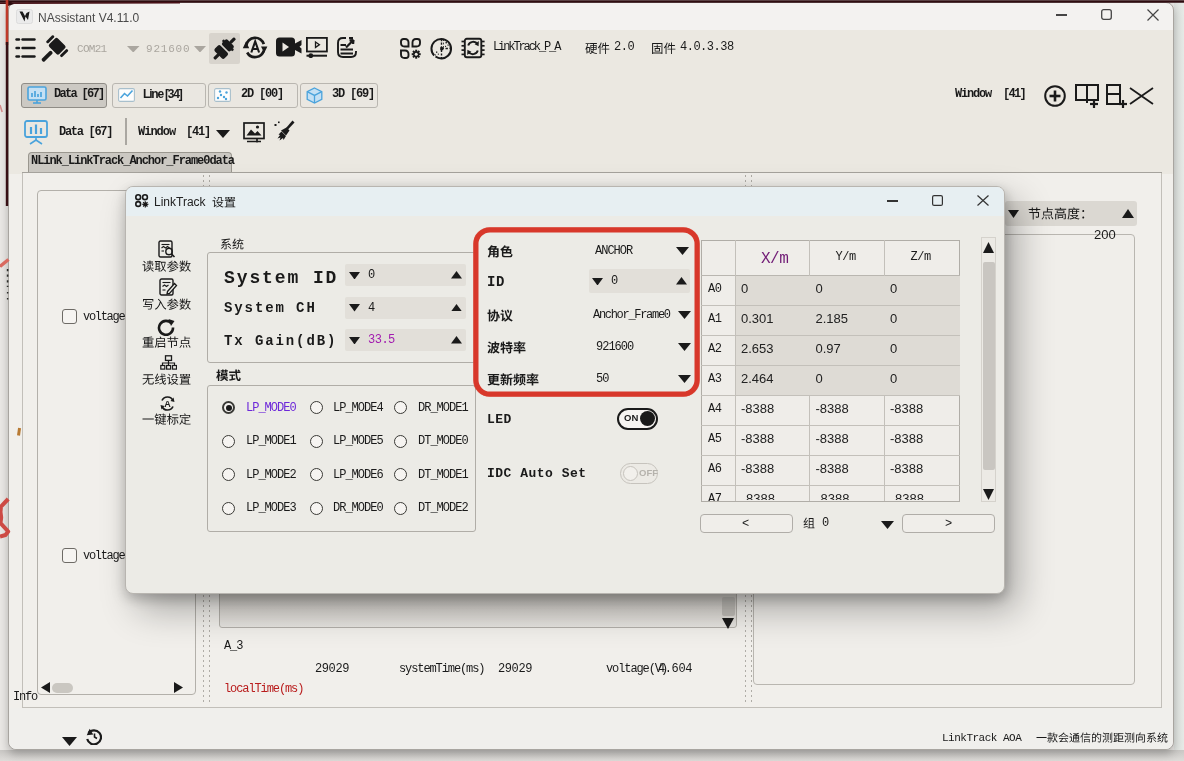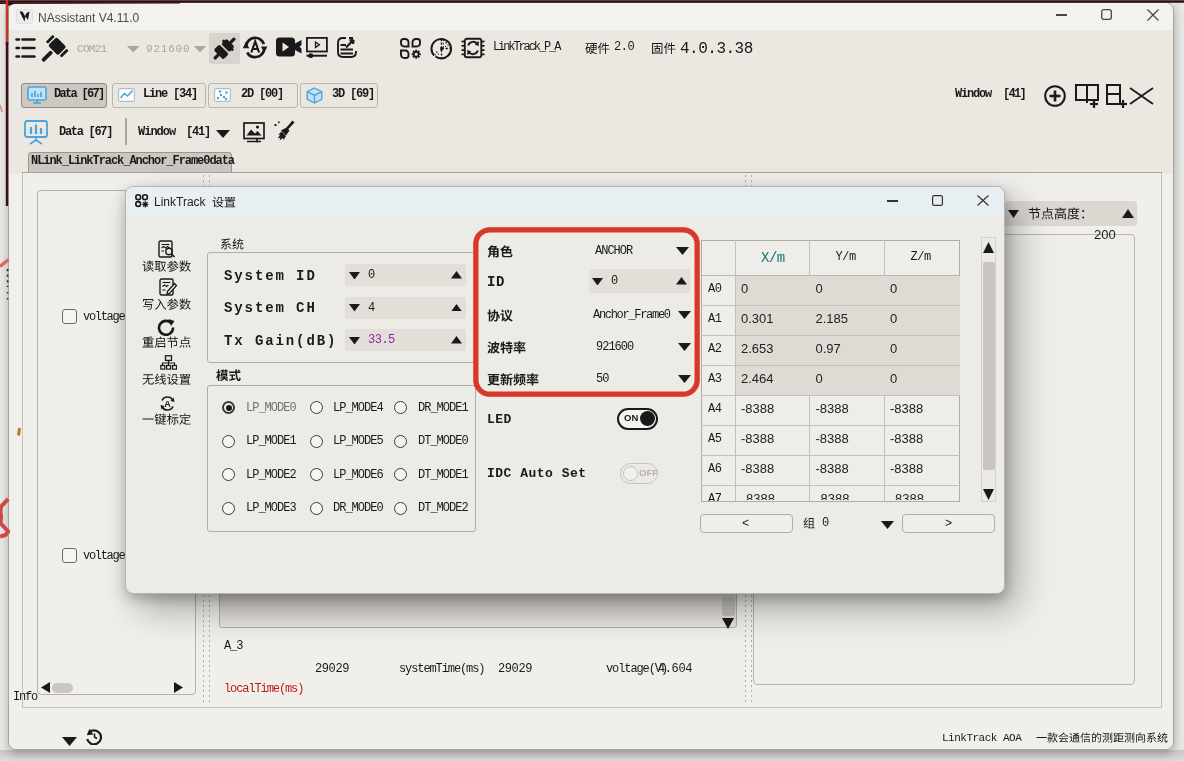--- a/index.html
+++ b/index.html
@@ -138,40 +138,40 @@
 <path d="M6.2 18 L6.4 12.8 L10.4 14.8 Z" fill="#1a1a1a"></path>
   </svg>
 <div style="position:absolute;left:493px;top:41.1px;font-family:'Liberation Mono', monospace;font-size:12px;font-weight:400;color:#1a1a1a;line-height:1;white-space:pre;letter-spacing:-2.1px;">LinkTrack_P_A</div>
 <svg style="position:absolute;left:585px;top:41.5px;" width="26" height="12" viewBox="0 0 26 12">
     <path transform="translate(0,11.0)" d="M5.4 -7.9V-3.2H7.9C7.8 -2.6 7.7 -2 7.3 -1.4C6.8 -1.8 6.5 -2.3 6.2 -2.8L5.4 -2.6C5.7 -1.9 6.2 -1.3 6.7 -0.8C6.2 -0.4 5.5 0 4.5 0.3C4.7 0.5 5 0.8 5.1 1C6.1 0.7 6.9 0.2 7.4 -0.3C8.5 0.4 9.9 0.8 11.6 1C11.7 0.8 11.9 0.4 12.1 0.2C10.4 0.1 9 -0.3 8 -0.9C8.5 -1.6 8.7 -2.4 8.8 -3.2H11.6V-7.9H8.9V-9.1H11.9V-10H5.1V-9.1H8V-7.9ZM6.2 -5.2H8V-4.6L8 -3.9H6.2ZM8.9 -3.9 8.9 -4.6V-5.2H10.8V-3.9ZM6.2 -7.2H8V-5.9H6.2ZM8.9 -7.2H10.8V-5.9H8.9ZM0.6 -9.8V-9H2.2C1.9 -7.1 1.3 -5.3 0.4 -4.1C0.6 -3.9 0.8 -3.3 0.8 -3.1C1.1 -3.4 1.3 -3.7 1.5 -4.1V0.4H2.3V-0.6H4.8V-6H2.3C2.6 -6.9 2.9 -7.9 3.1 -9H4.9V-9.8ZM2.3 -5.1H4V-1.4H2.3Z M16.5 -4.3V-3.4H20.1V1H21V-3.4H24.4V-4.3H21V-7H23.9V-7.9H21V-10.4H20.1V-7.9H18.4C18.5 -8.5 18.7 -9.1 18.8 -9.7L17.9 -9.9C17.6 -8.2 17.1 -6.6 16.4 -5.6C16.6 -5.5 17 -5.2 17.2 -5.1C17.5 -5.6 17.8 -6.3 18.1 -7H20.1V-4.3ZM15.8 -10.5C15.2 -8.6 14.1 -6.7 12.9 -5.5C13.1 -5.2 13.3 -4.8 13.4 -4.5C13.8 -5 14.2 -5.5 14.6 -6V1H15.5V-7.5C16 -8.3 16.4 -9.3 16.7 -10.2Z" fill="#1a1a1a"></path>
   </svg>
 <div style="position:absolute;left:614px;top:41.1px;font-family:'Liberation Mono', monospace;font-size:12px;font-weight:400;color:#1a1a1a;line-height:1;white-space:pre;letter-spacing:-0.5px;">2.0</div>
 <svg style="position:absolute;left:651px;top:41.5px;" width="26" height="12" viewBox="0 0 26 12">
     <path transform="translate(0,11.0)" d="M4.5 -4.1H8.1V-2.3H4.5ZM3.7 -4.9V-1.6H9V-4.9H6.7V-6.3H9.8V-7.1H6.7V-8.5H5.8V-7.1H2.9V-6.3H5.8V-4.9ZM1.1 -9.9V1H2.1V0.4H10.5V1H11.4V-9.9ZM2.1 -0.4V-9H10.5V-0.4Z M16.5 -4.3V-3.4H20.1V1H21V-3.4H24.4V-4.3H21V-7H23.9V-7.9H21V-10.4H20.1V-7.9H18.4C18.5 -8.5 18.7 -9.1 18.8 -9.7L17.9 -9.9C17.6 -8.2 17.1 -6.6 16.4 -5.6C16.6 -5.5 17 -5.2 17.2 -5.1C17.5 -5.6 17.8 -6.3 18.1 -7H20.1V-4.3ZM15.8 -10.5C15.2 -8.6 14.1 -6.7 12.9 -5.5C13.1 -5.2 13.3 -4.8 13.4 -4.5C13.8 -5 14.2 -5.5 14.6 -6V1H15.5V-7.5C16 -8.3 16.4 -9.3 16.7 -10.2Z" fill="#1a1a1a"></path>
   </svg>
-<div style="position:absolute;left:680px;top:41.1px;font-family:'Liberation Mono', monospace;font-size:16px;font-weight:400;color:#1a1a1a;line-height:1;white-space:pre;letter-spacing:-0.5px;">4.0.3.38</div>
+<div style="position:absolute;left:680px;top:41.1px;font-family:'Liberation Mono', monospace;font-size:12px;font-weight:400;color:#1a1a1a;line-height:1;white-space:pre;letter-spacing:-0.5px;">4.0.3.38</div>
 <div style="position:absolute;left:21px;top:83px;width:86px;height:25px;background:#ccc9c3;border:1px solid #8f8c86;border-radius:3px;"></div>
 <svg style="position:absolute;left:27px;top:86px;" width="20" height="18" viewBox="0 0 20 18">
     <rect x="1" y="1" width="18" height="13" rx="1.5" fill="#c4e0f4" stroke="#4aa3dc" stroke-width="1.6"></rect>
 <g stroke="#4aa3dc" stroke-width="1.7">
       <line x1="5" y1="11" x2="5" y2="7"></line>
       <line x1="8" y1="11" x2="8" y2="5"></line>
       <line x1="11" y1="11" x2="11" y2="8"></line>
       <line x1="14" y1="11" x2="14" y2="6"></line>
     </g>
 <line x1="6" y1="17" x2="14" y2="17" stroke="#4aa3dc" stroke-width="1.6"></line>
     <line x1="10" y1="14" x2="10" y2="17" stroke="#4aa3dc" stroke-width="1.6"></line>
   </svg>
 <div style="position:absolute;left:54px;top:87.6px;font-family:'Liberation Mono', monospace;font-size:12px;font-weight:700;color:#1a1a1a;line-height:1;white-space:pre;letter-spacing:-1.7px;">Data [67]</div>
 <div style="position:absolute;left:112px;top:83px;width:94px;height:25px;background:#eae7e1;border:1px solid #b9b6b0;border-radius:3px;"></div>
 <svg style="position:absolute;left:118px;top:88px;" width="17" height="14" viewBox="0 0 17 14">
     <rect x="0.6" y="0.6" width="15.8" height="12.8" rx="1.5" fill="#fdfdfd" stroke="#a8bfcc" stroke-width="1.1"></rect>
 <path d="M2.5 10 L6.5 5.5 L9.5 8 L14.5 2.5" stroke="#4aa3dc" stroke-width="1.6" fill="none"></path>
   </svg>
-<div style="position:absolute;left:143px;top:87.6px;font-family:Liberation Mono, monospace;font-size:12px;font-weight:700;color:#1a1a1a;line-height:1;white-space:pre;letter-spacing:-1.2px;">Line [34]</div>
+<div style="position:absolute;left:143px;top:87.6px;font-family:Liberation Sans, sans-serif;font-size:12px;font-weight:700;color:#1a1a1a;line-height:1;white-space:pre;letter-spacing:-1.2px;">Line [34]</div>
 <div style="position:absolute;left:208px;top:83px;width:90px;height:25px;background:#eae7e1;border:1px solid #b9b6b0;border-radius:3px;"></div>
 <svg style="position:absolute;left:214px;top:88px;" width="17" height="14" viewBox="0 0 17 14">
     <rect x="0.6" y="0.6" width="15.8" height="12.8" rx="1.5" fill="#fdfdfd" stroke="#a8bfcc" stroke-width="1.1"></rect>
 <g fill="#4aa3dc">
       <circle cx="4" cy="10" r="1.2"></circle>
       <circle cx="7" cy="7" r="1.2"></circle>
       <circle cx="10" cy="9" r="1.2"></circle>
       <circle cx="12.5" cy="4.5" r="1.2"></circle>
       <circle cx="6" cy="3.5" r="1.2"></circle>
       <circle cx="12" cy="11" r="1.2"></circle>
@@ -374,21 +374,21 @@
 <path d="M1.5 13.5 L0.5 9 L4.5 10 Z" fill="#1a1a1a"></path>
 <text x="7.5" y="11" font-family="Liberation Sans" font-size="9" font-weight="bold" fill="#1a1a1a" text-anchor="middle">A</text>
   </svg>
 <svg style="position:absolute;left:142px;top:412.5px;" width="50" height="12" viewBox="0 0 50 12">
     <path transform="translate(0,10.8)" d="M0.5 -5.3V-4.3H11.8V-5.3Z M12.9 -4.3V-3.4H14.3V-1C14.3 -0.4 13.9 -0 13.7 0.1C13.9 0.3 14.1 0.6 14.2 0.8C14.4 0.6 14.7 0.4 16.6 -1C16.5 -1.1 16.4 -1.4 16.3 -1.7L15.1 -0.8V-3.4H16.5V-4.3H15.1V-5.9H16.4V-6.7H13.4C13.7 -7.1 14 -7.6 14.2 -8.1H16.4V-9H14.6C14.8 -9.3 14.9 -9.8 15 -10.2L14.2 -10.4C13.9 -9.1 13.3 -7.9 12.6 -7.1C12.8 -7 13.1 -6.6 13.2 -6.4L13.4 -6.7V-5.9H14.3V-4.3ZM19.4 -9.4V-8.7H20.9V-7.7H19.1V-7H20.9V-6H19.4V-5.3H20.9V-4.4H19.4V-3.6H20.9V-2.6H19.1V-1.9H20.9V-0.4H21.6V-1.9H23.9V-2.6H21.6V-3.6H23.6V-4.4H21.6V-5.3H23.4V-7H24.2V-7.7H23.4V-9.4H21.6V-10.3H20.9V-9.4ZM21.6 -7H22.7V-6H21.6ZM21.6 -7.7V-8.7H22.7V-7.7ZM16.8 -5C16.8 -5.1 16.9 -5.2 17 -5.2H18.3C18.2 -4.2 18 -3.4 17.8 -2.6C17.6 -3 17.5 -3.5 17.3 -4.1L16.7 -3.8C16.9 -3 17.2 -2.3 17.5 -1.7C17.1 -0.7 16.5 -0 15.9 0.4C16 0.6 16.2 0.8 16.3 1C17 0.6 17.6 -0.1 18 -0.9C19.1 0.5 20.6 0.8 22.3 0.8H23.9C23.9 0.6 24 0.2 24.2 0C23.8 0 22.6 0 22.3 0C20.8 0 19.3 -0.3 18.3 -1.7C18.7 -2.8 19 -4.2 19.1 -6L18.6 -6L18.5 -6H17.7C18.2 -7 18.8 -8.2 19.2 -9.4L18.7 -9.7L18.4 -9.6H16.6V-8.8H18.1C17.8 -7.7 17.3 -6.7 17.1 -6.4C16.9 -6 16.6 -5.7 16.4 -5.7C16.6 -5.5 16.7 -5.2 16.8 -5Z M30.3 -9.4V-8.5H35.7V-9.4ZM34.2 -4C34.8 -2.8 35.3 -1.2 35.5 -0.2L36.4 -0.5C36.2 -1.5 35.6 -3 35 -4.2ZM30.6 -4.2C30.3 -2.9 29.8 -1.6 29.1 -0.7C29.3 -0.6 29.7 -0.3 29.8 -0.2C30.5 -1.2 31.1 -2.6 31.5 -4ZM29.8 -6.5V-5.6H32.4V-0.2C32.4 -0.1 32.4 -0 32.2 0C32 0 31.5 0 30.8 -0C30.9 0.3 31.1 0.7 31.1 0.9C32 0.9 32.5 0.9 32.9 0.8C33.2 0.6 33.4 0.3 33.4 -0.2V-5.6H36.4V-6.5ZM27.1 -10.3V-7.7H25.2V-6.9H26.9C26.5 -5.3 25.7 -3.6 24.9 -2.6C25.1 -2.4 25.3 -2 25.4 -1.8C26 -2.6 26.6 -3.9 27.1 -5.2V1H28V-5.5C28.4 -4.9 28.9 -4.1 29.1 -3.7L29.7 -4.4C29.4 -4.8 28.4 -6.1 28 -6.5V-6.9H29.6V-7.7H28V-10.3Z M39.7 -4.6C39.4 -2.4 38.7 -0.7 37.3 0.4C37.6 0.5 37.9 0.8 38.1 1C38.9 0.3 39.5 -0.6 39.9 -1.8C41.1 0.4 42.9 0.8 45.5 0.8H48.4C48.4 0.5 48.6 0.1 48.7 -0.1C48.1 -0.1 46 -0.1 45.5 -0.1C44.8 -0.1 44.1 -0.2 43.5 -0.3V-2.8H47.2V-3.6H43.5V-5.6H46.7V-6.5H39.5V-5.6H42.6V-0.5C41.5 -0.9 40.8 -1.6 40.3 -2.9C40.4 -3.4 40.5 -4 40.6 -4.6ZM42.1 -10.2C42.3 -9.8 42.6 -9.3 42.7 -8.9H37.9V-6.3H38.8V-8.1H47.2V-6.3H48.2V-8.9H43.8C43.6 -9.3 43.3 -10 43.1 -10.4Z" fill="#1a1a1a"></path>
   </svg>
 <svg style="position:absolute;left:220px;top:237.5px;" width="25" height="12" viewBox="0 0 25 12">
     <path transform="translate(0,10.6)" d="M3.4 -2.7C2.8 -1.8 1.8 -0.9 0.8 -0.4C1.1 -0.2 1.5 0.1 1.6 0.2C2.5 -0.4 3.6 -1.4 4.3 -2.4ZM7.6 -2.3C8.6 -1.5 9.9 -0.4 10.5 0.3L11.2 -0.3C10.6 -1 9.3 -2 8.3 -2.7ZM8 -5.3C8.3 -5 8.6 -4.7 8.9 -4.4L3.7 -4C5.5 -4.9 7.3 -6 9.1 -7.3L8.4 -7.9C7.8 -7.4 7.1 -7 6.5 -6.5L3.5 -6.4C4.4 -7 5.3 -7.8 6.1 -8.6C7.6 -8.7 9.1 -9 10.3 -9.2L9.6 -10C7.7 -9.5 4.2 -9.2 1.3 -9C1.4 -8.8 1.5 -8.5 1.5 -8.3C2.6 -8.3 3.7 -8.4 4.8 -8.5C4 -7.7 3.1 -6.9 2.8 -6.7C2.5 -6.5 2.2 -6.3 1.9 -6.3C2 -6 2.2 -5.6 2.2 -5.4C2.4 -5.5 2.8 -5.6 5.3 -5.7C4.2 -5.1 3.4 -4.6 2.9 -4.4C2.2 -4.1 1.7 -3.8 1.3 -3.8C1.4 -3.5 1.5 -3.1 1.5 -2.9C1.9 -3.1 2.4 -3.1 5.7 -3.4V-0.2C5.7 -0.1 5.6 -0.1 5.4 -0C5.2 -0 4.6 -0 3.8 -0.1C4 0.2 4.1 0.6 4.2 0.8C5.1 0.8 5.7 0.8 6.1 0.7C6.5 0.5 6.6 0.3 6.6 -0.2V-3.5L9.6 -3.7C9.9 -3.3 10.2 -2.9 10.4 -2.6L11.1 -3C10.6 -3.8 9.6 -4.9 8.7 -5.7Z M20.4 -4.2V-0.4C20.4 0.5 20.6 0.7 21.4 0.7C21.6 0.7 22.3 0.7 22.5 0.7C23.2 0.7 23.4 0.3 23.5 -1.4C23.3 -1.4 22.9 -1.6 22.7 -1.7C22.7 -0.3 22.6 -0.1 22.4 -0.1C22.2 -0.1 21.7 -0.1 21.6 -0.1C21.3 -0.1 21.3 -0.1 21.3 -0.4V-4.2ZM18.1 -4.2C18 -1.8 17.8 -0.5 15.8 0.2C16 0.4 16.3 0.7 16.4 0.9C18.5 0 18.9 -1.5 19 -4.2ZM12.5 -0.6 12.7 0.3C13.8 -0.1 15.2 -0.5 16.5 -1L16.4 -1.8C15 -1.3 13.5 -0.9 12.5 -0.6ZM19.1 -9.9C19.4 -9.4 19.7 -8.7 19.8 -8.3H16.9V-7.5H19C18.5 -6.8 17.7 -5.7 17.4 -5.4C17.2 -5.2 16.9 -5.1 16.6 -5.1C16.7 -4.9 16.9 -4.4 16.9 -4.2C17.3 -4.3 17.8 -4.4 22.1 -4.8C22.3 -4.5 22.5 -4.2 22.6 -3.9L23.4 -4.3C23 -5 22.2 -6.2 21.6 -7L20.9 -6.6C21.2 -6.3 21.4 -5.9 21.7 -5.5L18.4 -5.2C18.9 -5.9 19.6 -6.8 20.1 -7.5H23.4V-8.3H19.9L20.7 -8.6C20.5 -9 20.2 -9.6 20 -10.1ZM12.7 -5.1C12.9 -5.2 13.2 -5.2 14.6 -5.4C14.1 -4.7 13.6 -4.1 13.4 -3.9C13 -3.4 12.8 -3.1 12.5 -3.1C12.6 -2.8 12.7 -2.4 12.8 -2.2C13 -2.3 13.5 -2.5 16.4 -3.1C16.4 -3.3 16.4 -3.7 16.4 -3.9L14.1 -3.5C15.1 -4.5 16 -5.8 16.7 -7.1L15.9 -7.6C15.7 -7.1 15.4 -6.7 15.2 -6.3L13.7 -6.1C14.4 -7.1 15.2 -8.4 15.7 -9.7L14.8 -10.1C14.3 -8.7 13.4 -7.1 13.1 -6.7C12.8 -6.3 12.6 -6 12.4 -6C12.5 -5.7 12.7 -5.3 12.7 -5.1Z" fill="#1a1a1a"></path>
   </svg>
 <div style="position:absolute;left:207px;top:252px;width:269px;height:111px;border:1px solid #b0ada7;border-radius:3px;"></div>
-<div style="position:absolute;left:224px;top:269.3px;font-family:'Liberation Mono', monospace;font-size:14px;font-weight:700;color:#1a1a1a;line-height:1;white-space:pre;letter-spacing:1.9px;">System ID</div>
+<div style="position:absolute;left:224px;top:269.3px;font-family:'Liberation Mono', monospace;font-size:18px;font-weight:700;color:#1a1a1a;line-height:1;white-space:pre;letter-spacing:1.9px;">System ID</div>
 <div style="position:absolute;left:345px;top:264px;width:121px;height:22px;background:#e2dfd9;border-radius:2px;"></div>
 <svg style="position:absolute;left:349px;top:271.5px" width="11" height="7.5">
     <polygon points="0,0 11,0 5.5,7.5" fill="#1a1a1a"></polygon>
   </svg>
 <div style="position:absolute;left:368px;top:269.1px;font-family:'Liberation Mono', monospace;font-size:12px;font-weight:400;color:#1a1a1a;line-height:1;white-space:pre;letter-spacing:-0.5px;">0</div>
 <svg style="position:absolute;left:451px;top:271.0px" width="11" height="7.5">
     <polygon points="0,7.5 11,7.5 5.5,0" fill="#1a1a1a"></polygon>
   </svg>
 <div style="position:absolute;left:224px;top:301.3px;font-family:'Liberation Mono', monospace;font-size:14px;font-weight:700;color:#1a1a1a;line-height:1;white-space:pre;letter-spacing:1.9px;">System CH</div>
 <div style="position:absolute;left:345px;top:296.5px;width:121px;height:22px;background:#e2dfd9;border-radius:2px;"></div>
@@ -407,21 +407,21 @@
 <div style="position:absolute;left:368px;top:334.1px;font-family:'Liberation Mono', monospace;font-size:12px;font-weight:400;color:#a21caf;line-height:1;white-space:pre;letter-spacing:-0.5px;">33.5</div>
 <svg style="position:absolute;left:451px;top:336.0px" width="11" height="7.5">
     <polygon points="0,7.5 11,7.5 5.5,0" fill="#1a1a1a"></polygon>
   </svg>
 <svg style="position:absolute;left:216px;top:368.5px;" width="26" height="12" viewBox="0 0 26 12">
     <path transform="translate(0,11.0)" d="M6.4 -5.1H9.8V-4.5H6.4ZM6.4 -6.6H9.8V-6H6.4ZM9 -10.6V-9.8H7.6V-10.6H6.1V-9.8H4.7V-8.5H6.1V-7.8H7.6V-8.5H9V-7.8H10.5V-8.5H11.9V-9.8H10.5V-10.6ZM5 -7.6V-3.5H7.4C7.4 -3.2 7.4 -3 7.3 -2.7H4.4V-1.5H6.8C6.4 -0.9 5.5 -0.4 4 -0.1C4.2 0.2 4.6 0.8 4.7 1.1C6.8 0.6 7.8 -0.2 8.3 -1.2C9 -0.1 9.9 0.7 11.3 1.1C11.5 0.7 11.9 0.2 12.2 -0.1C11.1 -0.4 10.3 -0.8 9.7 -1.5H11.9V-2.7H8.8L8.9 -3.5H11.3V-7.6ZM1.9 -10.6V-8.3H0.5V-6.9H1.9V-6.6C1.5 -5.2 0.9 -3.6 0.2 -2.7C0.5 -2.2 0.8 -1.6 1 -1.1C1.3 -1.7 1.6 -2.4 1.9 -3.2V1.1H3.3V-4.6C3.6 -4 3.8 -3.5 3.9 -3.1L4.8 -4.2C4.6 -4.5 3.7 -6 3.3 -6.5V-6.9H4.4V-8.3H3.3V-10.6Z M19.3 -10.6C19.3 -9.9 19.3 -9.2 19.3 -8.5H13.1V-7H19.4C19.7 -2.6 20.6 1.1 22.8 1.1C24 1.1 24.5 0.6 24.7 -1.8C24.3 -2 23.7 -2.4 23.4 -2.7C23.3 -1.1 23.2 -0.5 22.9 -0.5C22 -0.5 21.2 -3.4 21 -7H24.4V-8.5H23.2L24.1 -9.2C23.7 -9.7 23 -10.2 22.4 -10.6L21.4 -9.8C21.9 -9.4 22.5 -8.9 22.9 -8.5H20.9C20.9 -9.2 20.9 -9.9 20.9 -10.6ZM13.1 -0.7 13.6 0.8C15.2 0.4 17.4 -0 19.4 -0.5L19.4 -1.8L17 -1.4V-4.2H19V-5.6H13.6V-4.2H15.5V-1.1C14.6 -1 13.8 -0.8 13.1 -0.7Z" fill="#1a1a1a"></path>
   </svg>
 <div style="position:absolute;left:207px;top:385px;width:269px;height:147px;border:1px solid #b0ada7;border-radius:3px;"></div>
 <div style="position:absolute;left:222px;top:401.0px;width:13px;height:13px;background:#f6f4f1;border:2.2px solid #3a3a36;border-radius:50%;"></div>
 <div style="position:absolute;left:225.5px;top:404.5px;width:6px;height:6px;background:#1a1a1a;border-radius:50%;"></div>
-<div style="position:absolute;left:246px;top:401.6px;font-family:'Liberation Mono', monospace;font-size:12px;font-weight:400;color:#737373;line-height:1;white-space:pre;letter-spacing:-1.0px;">LP_MODE0</div>
+<div style="position:absolute;left:246px;top:401.6px;font-family:'Liberation Mono', monospace;font-size:12px;font-weight:400;color:#6d28d9;line-height:1;white-space:pre;letter-spacing:-1.0px;">LP_MODE0</div>
 <div style="position:absolute;left:309.5px;top:401.0px;width:13px;height:13px;background:#f6f4f1;border:1.4px solid #3a3a36;border-radius:50%;"></div>
 <div style="position:absolute;left:333px;top:401.6px;font-family:'Liberation Mono', monospace;font-size:12px;font-weight:400;color:#1a1a1a;line-height:1;white-space:pre;letter-spacing:-1.0px;">LP_MODE4</div>
 <div style="position:absolute;left:394px;top:401.0px;width:13px;height:13px;background:#f6f4f1;border:1.4px solid #3a3a36;border-radius:50%;"></div>
 <div style="position:absolute;left:418px;top:401.6px;font-family:'Liberation Mono', monospace;font-size:12px;font-weight:400;color:#1a1a1a;line-height:1;white-space:pre;letter-spacing:-1.0px;">DR_MODE1</div>
 <div style="position:absolute;left:222px;top:434.5px;width:13px;height:13px;background:#f6f4f1;border:1.4px solid #3a3a36;border-radius:50%;"></div>
 <div style="position:absolute;left:246px;top:435.1px;font-family:'Liberation Mono', monospace;font-size:12px;font-weight:400;color:#1a1a1a;line-height:1;white-space:pre;letter-spacing:-1.0px;">LP_MODE1</div>
 <div style="position:absolute;left:309.5px;top:434.5px;width:13px;height:13px;background:#f6f4f1;border:1.4px solid #3a3a36;border-radius:50%;"></div>
 <div style="position:absolute;left:333px;top:435.1px;font-family:'Liberation Mono', monospace;font-size:12px;font-weight:400;color:#1a1a1a;line-height:1;white-space:pre;letter-spacing:-1.0px;">LP_MODE5</div>
 <div style="position:absolute;left:394px;top:434.5px;width:13px;height:13px;background:#f6f4f1;border:1.4px solid #3a3a36;border-radius:50%;"></div>
 <div style="position:absolute;left:418px;top:435.1px;font-family:'Liberation Mono', monospace;font-size:12px;font-weight:400;color:#1a1a1a;line-height:1;white-space:pre;letter-spacing:-1.0px;">DT_MODE0</div>
@@ -491,21 +491,21 @@
 <div style="position:absolute;left:735.5px;top:305.5px;width:224px;height:30px;background:#dedbd5;"></div>
 <div style="position:absolute;left:701px;top:305.0px;width:259px;height:1px;background:#c3c0ba;"></div>
 <div style="position:absolute;left:735.5px;top:335.5px;width:224px;height:30px;background:#dedbd5;"></div>
 <div style="position:absolute;left:701px;top:335.0px;width:259px;height:1px;background:#c3c0ba;"></div>
 <div style="position:absolute;left:735.5px;top:365.5px;width:224px;height:30px;background:#dedbd5;"></div>
 <div style="position:absolute;left:701px;top:365.0px;width:259px;height:1px;background:#c3c0ba;"></div>
 <div style="position:absolute;left:701px;top:395.0px;width:259px;height:1px;background:#c3c0ba;"></div>
 <div style="position:absolute;left:701px;top:425.0px;width:259px;height:1px;background:#c3c0ba;"></div>
 <div style="position:absolute;left:701px;top:455.0px;width:259px;height:1px;background:#c3c0ba;"></div>
 <div style="position:absolute;left:701px;top:485.0px;width:259px;height:1px;background:#c3c0ba;"></div>
-<div style="position:absolute;left:761px;top:250.6px;font-family:'Liberation Mono', monospace;font-size:14px;font-weight:400;color:#0f766e;line-height:1;white-space:pre;letter-spacing:-0.5px;">X/m</div>
+<div style="position:absolute;left:761px;top:250.6px;font-family:'Liberation Mono', monospace;font-size:16px;font-weight:400;color:#701a75;line-height:1;white-space:pre;letter-spacing:-0.5px;">X/m</div>
 <div style="position:absolute;left:835.5px;top:250.6px;font-family:'Liberation Mono', monospace;font-size:12px;font-weight:400;color:#1a1a1a;line-height:1;white-space:pre;letter-spacing:-0.5px;">Y/m</div>
 <div style="position:absolute;left:910.5px;top:250.6px;font-family:'Liberation Mono', monospace;font-size:12px;font-weight:400;color:#1a1a1a;line-height:1;white-space:pre;letter-spacing:-0.5px;">Z/m</div>
 <div style="position:absolute;left:708px;top:283.1px;font-family:'Liberation Mono', monospace;font-size:12px;font-weight:400;color:#1a1a1a;line-height:1;white-space:pre;letter-spacing:-0.5px;">A0</div>
 <div style="position:absolute;left:741px;top:282.4px;font-family:'Liberation Sans', sans-serif;font-size:13px;font-weight:400;color:#222;line-height:1;white-space:pre;">0</div>
 <div style="position:absolute;left:815.5px;top:282.4px;font-family:'Liberation Sans', sans-serif;font-size:13px;font-weight:400;color:#222;line-height:1;white-space:pre;">0</div>
 <div style="position:absolute;left:890px;top:282.4px;font-family:'Liberation Sans', sans-serif;font-size:13px;font-weight:400;color:#222;line-height:1;white-space:pre;">0</div>
 <div style="position:absolute;left:708px;top:313.1px;font-family:'Liberation Mono', monospace;font-size:12px;font-weight:400;color:#1a1a1a;line-height:1;white-space:pre;letter-spacing:-0.5px;">A1</div>
 <div style="position:absolute;left:741px;top:312.4px;font-family:'Liberation Sans', sans-serif;font-size:13px;font-weight:400;color:#222;line-height:1;white-space:pre;">0.301</div>
 <div style="position:absolute;left:815.5px;top:312.4px;font-family:'Liberation Sans', sans-serif;font-size:13px;font-weight:400;color:#222;line-height:1;white-space:pre;">2.185</div>
 <div style="position:absolute;left:890px;top:312.4px;font-family:'Liberation Sans', sans-serif;font-size:13px;font-weight:400;color:#222;line-height:1;white-space:pre;">0</div>

